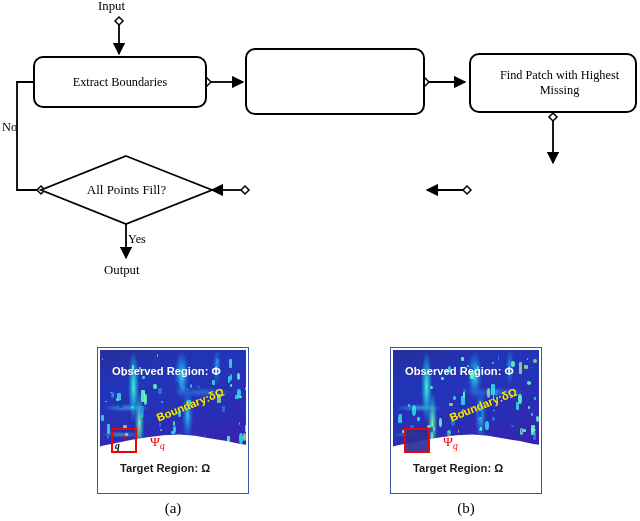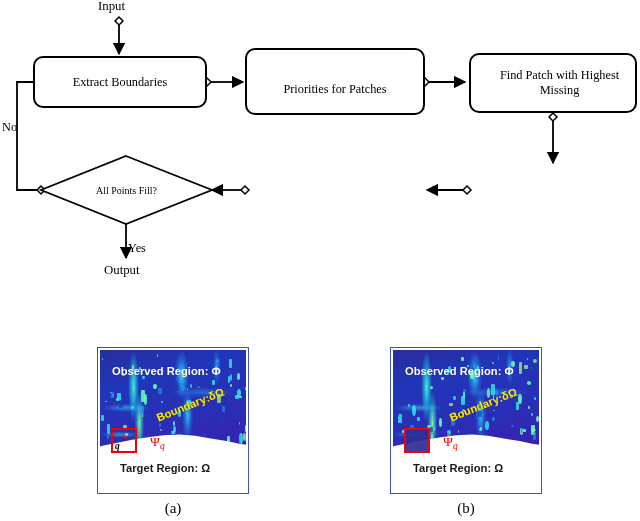--- a/index.html
+++ b/index.html
@@ -17,21 +17,21 @@
     display:flex;align-items:center;justify-content:center;text-align:center;
     font-family:"Liberation Serif",serif;font-size:12.3px;line-height:1.22;
     color:#000;padding:2px 4px;
   }
   .node.multi{line-height:1.25;}
   .diamond-node{
     position:absolute;
     display:flex;align-items:center;justify-content:center;
   }
   .diamond-node .dlabel{
-    position:relative;z-index:3;font-size:10px;
+    position:relative;z-index:3;font-size:13px;
     font-family:"Liberation Serif",serif;white-space:nowrap;text-align:center;
   }
   .term{
     position:absolute;font-family:"Liberation Serif",serif;font-size:12.8px;
     white-space:nowrap;
   }
   .edgelbl{
     position:absolute;font-family:"Liberation Serif",serif;font-size:12.3px;
     white-space:nowrap;
   }
@@ -157,30 +157,30 @@
         <polygon points="41,186 45,190 41,194 37,190"></polygon>
       </g>
 
       <polygon points="126,156 212,190 126,224 41,190" fill="#fff" stroke="#000" stroke-width="1.8"></polygon>
     </svg>
 
     <div class="term" style="left:98px;top:-1px;">Input</div>
     <div class="term" style="left:104px;top:263px;font-family:Liberation Serif, serif;">Output</div>
 
     <div class="edgelbl" style="left:2px;top:120px;">No</div>
-    <div class="edgelbl" style="left:128px;top:232px;margin-top:9px;">Yes</div>
+    <div class="edgelbl" style="left:128px;top:232px;">Yes</div>
 
     <div class="node" style="left:33px;top:56px;width:174px;height:52px;">
       <span>Extract Boundaries</span>
     </div>
 
     <div class="node multi" style="left:245px;top:48px;width:180px;height:67px;">
       <span>
         <br>
-        <span>Priorities for Patches</span><br>
+        <br>
       </span>
     </div>
 
     <div class="node multi" style="left:469px;top:53px;width:168px;height:60px;padding-left:17px;">
       <span>
         <span>Find Patch with Highest</span><br>
         <span>Missing</span>
       </span>
     </div>
 

